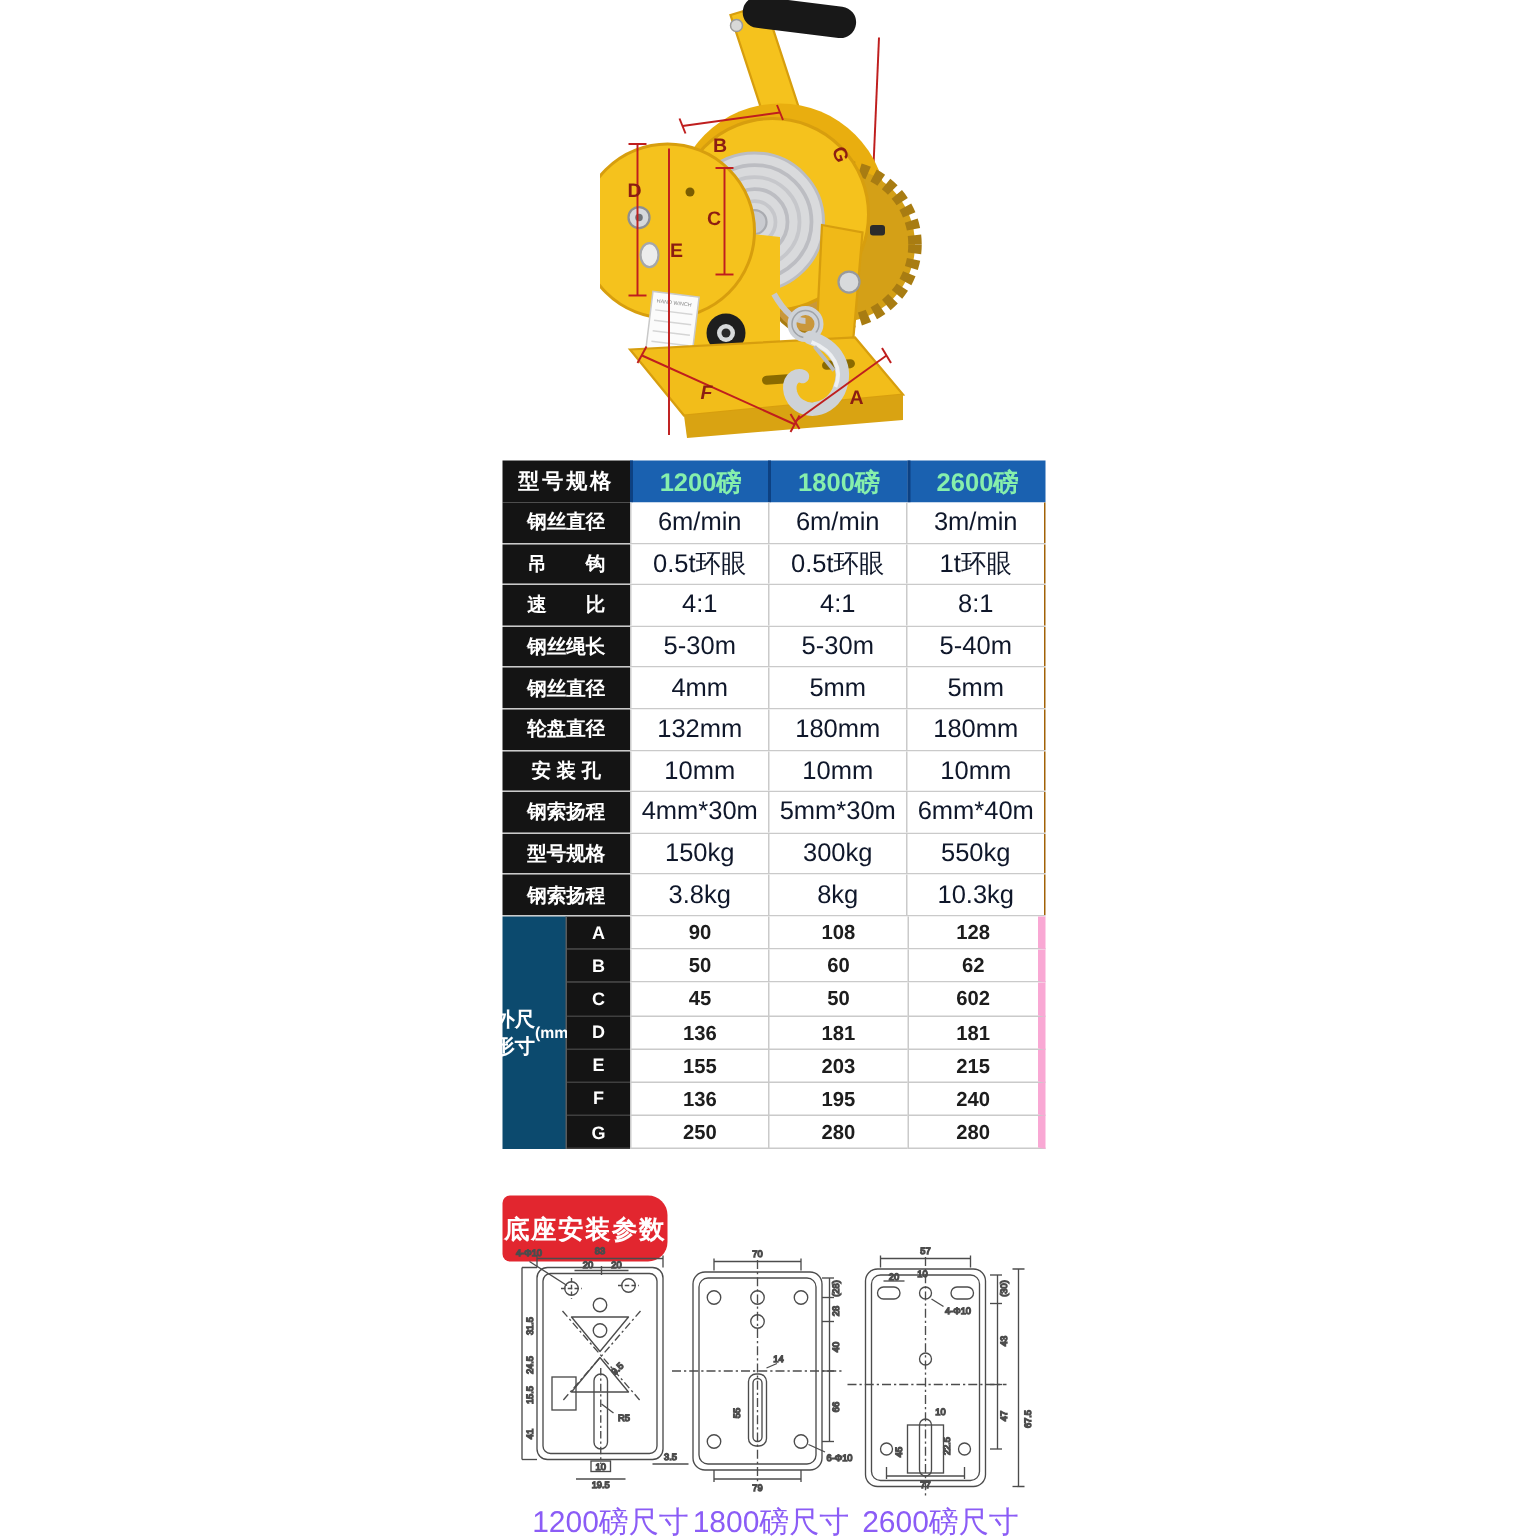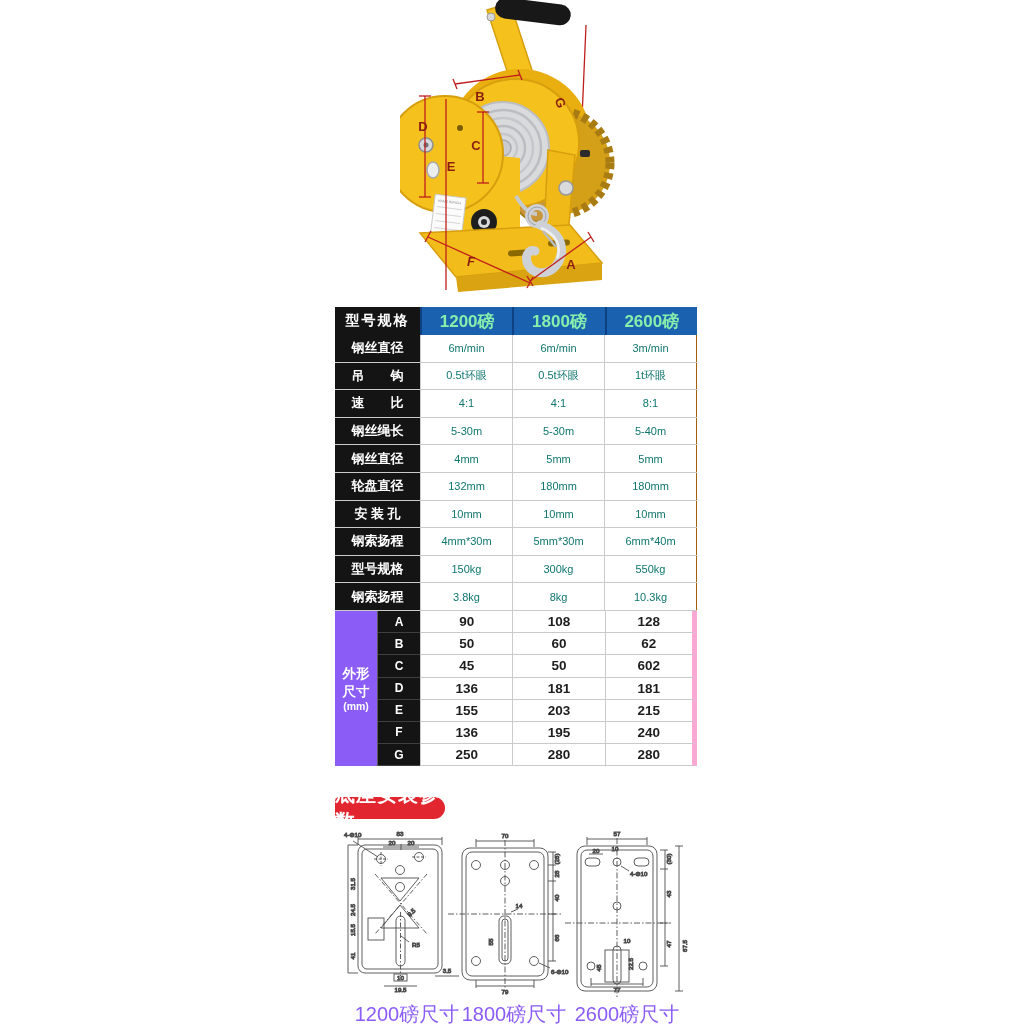--- a/index.html
+++ b/index.html
@@ -10,37 +10,37 @@
   
   .spec-table{position:absolute;left:335px;top:307px;width:362px;}
   .thead{display:flex;height:28px;}
   .th-label{width:85px;background:#141414;color:#fff;display:flex;align-items:center;justify-content:center;
             font-size:14px;font-weight:bold;letter-spacing:2px;}
   .th-model{flex:1;background:#1a61b0;color:#86efac;display:flex;align-items:center;justify-content:center;
             font-size:17px;font-weight:bold;border-left:2px solid #0d4182;}
   .srow{display:flex;height:26.6px;border-bottom:1px solid #cacaca;}
   .srow .lbl{width:85px;background:#141414;color:#fff;font-size:13px;font-weight:bold;
              display:flex;align-items:center;justify-content:center;white-space:pre;}
-  .srow .val{flex:1;display:flex;align-items:center;justify-content:center;font-size:11px;color:#0f766e;
+  .srow .val{flex:1;display:flex;align-items:center;justify-content:center;font-size:17px;color:#0f172a;
              border-left:1px solid #cacaca;background:#fff;}
   .srow .val:last-child{border-right:1px solid #a16207;}
   .dims{display:grid;grid-template-columns:43px 42px 1fr 1fr 1fr;grid-auto-rows:22.2px;}
-  .dim-group{grid-row:1 / span 7;background:#8b5cf6;color:#fff;display:flex;flex-direction:column;
+  .dim-group{grid-row:1 / span 7;background:#0c4a6e;color:#fff;display:flex;flex-direction:row;
              align-items:center;justify-content:center;font-weight:bold;border-right:1px solid #5a5a5a;}
   .dim-group .l12{font-size:13.5px;line-height:1.3;}
   .dim-group .l3{font-size:10.5px;font-weight:bold;}
   .dim-letter{background:#141414;color:#fff;font-size:12px;font-weight:bold;display:flex;
               align-items:center;justify-content:center;border-bottom:1px solid #3f3f3f;}
   .dim-val{background:#fff;border-left:1px solid #cacaca;border-bottom:1px solid #cacaca;
            display:flex;align-items:center;justify-content:center;font-size:13.5px;color:#1d1d1d;font-weight:bold;}
   .dim-val.last{border-right:5px solid #f9a8d4;}
 
   
-  .badge{position:absolute;left:335px;top:797px;width:110px;height:22px;background:#e2262f;
-         border-radius:5px 13px 13px 5px;color:#fff;font-size:20px;font-weight:bold;
+  .badge{position:absolute;left:335px;top:797px;width:110px;height:44px;background:#e2262f;
+         border-radius:5px 13px 13px 5px;color:#fff;font-size:17px;font-weight:bold;
          display:flex;align-items:center;justify-content:center;letter-spacing:1px;}
 
   
   .cap{position:absolute;top:1001px;width:124px;text-align:center;font-size:20px;color:#8b5cf6;}
 
   
   .dimtxt{font-family:"Liberation Sans",sans-serif;font-size:6.2px;fill:#3c3c3c;}
   .lettertxt{font-family:"Liberation Sans",sans-serif;font-size:13px;font-weight:bold;fill:#8c1d12;}
 </style>
 </head>

